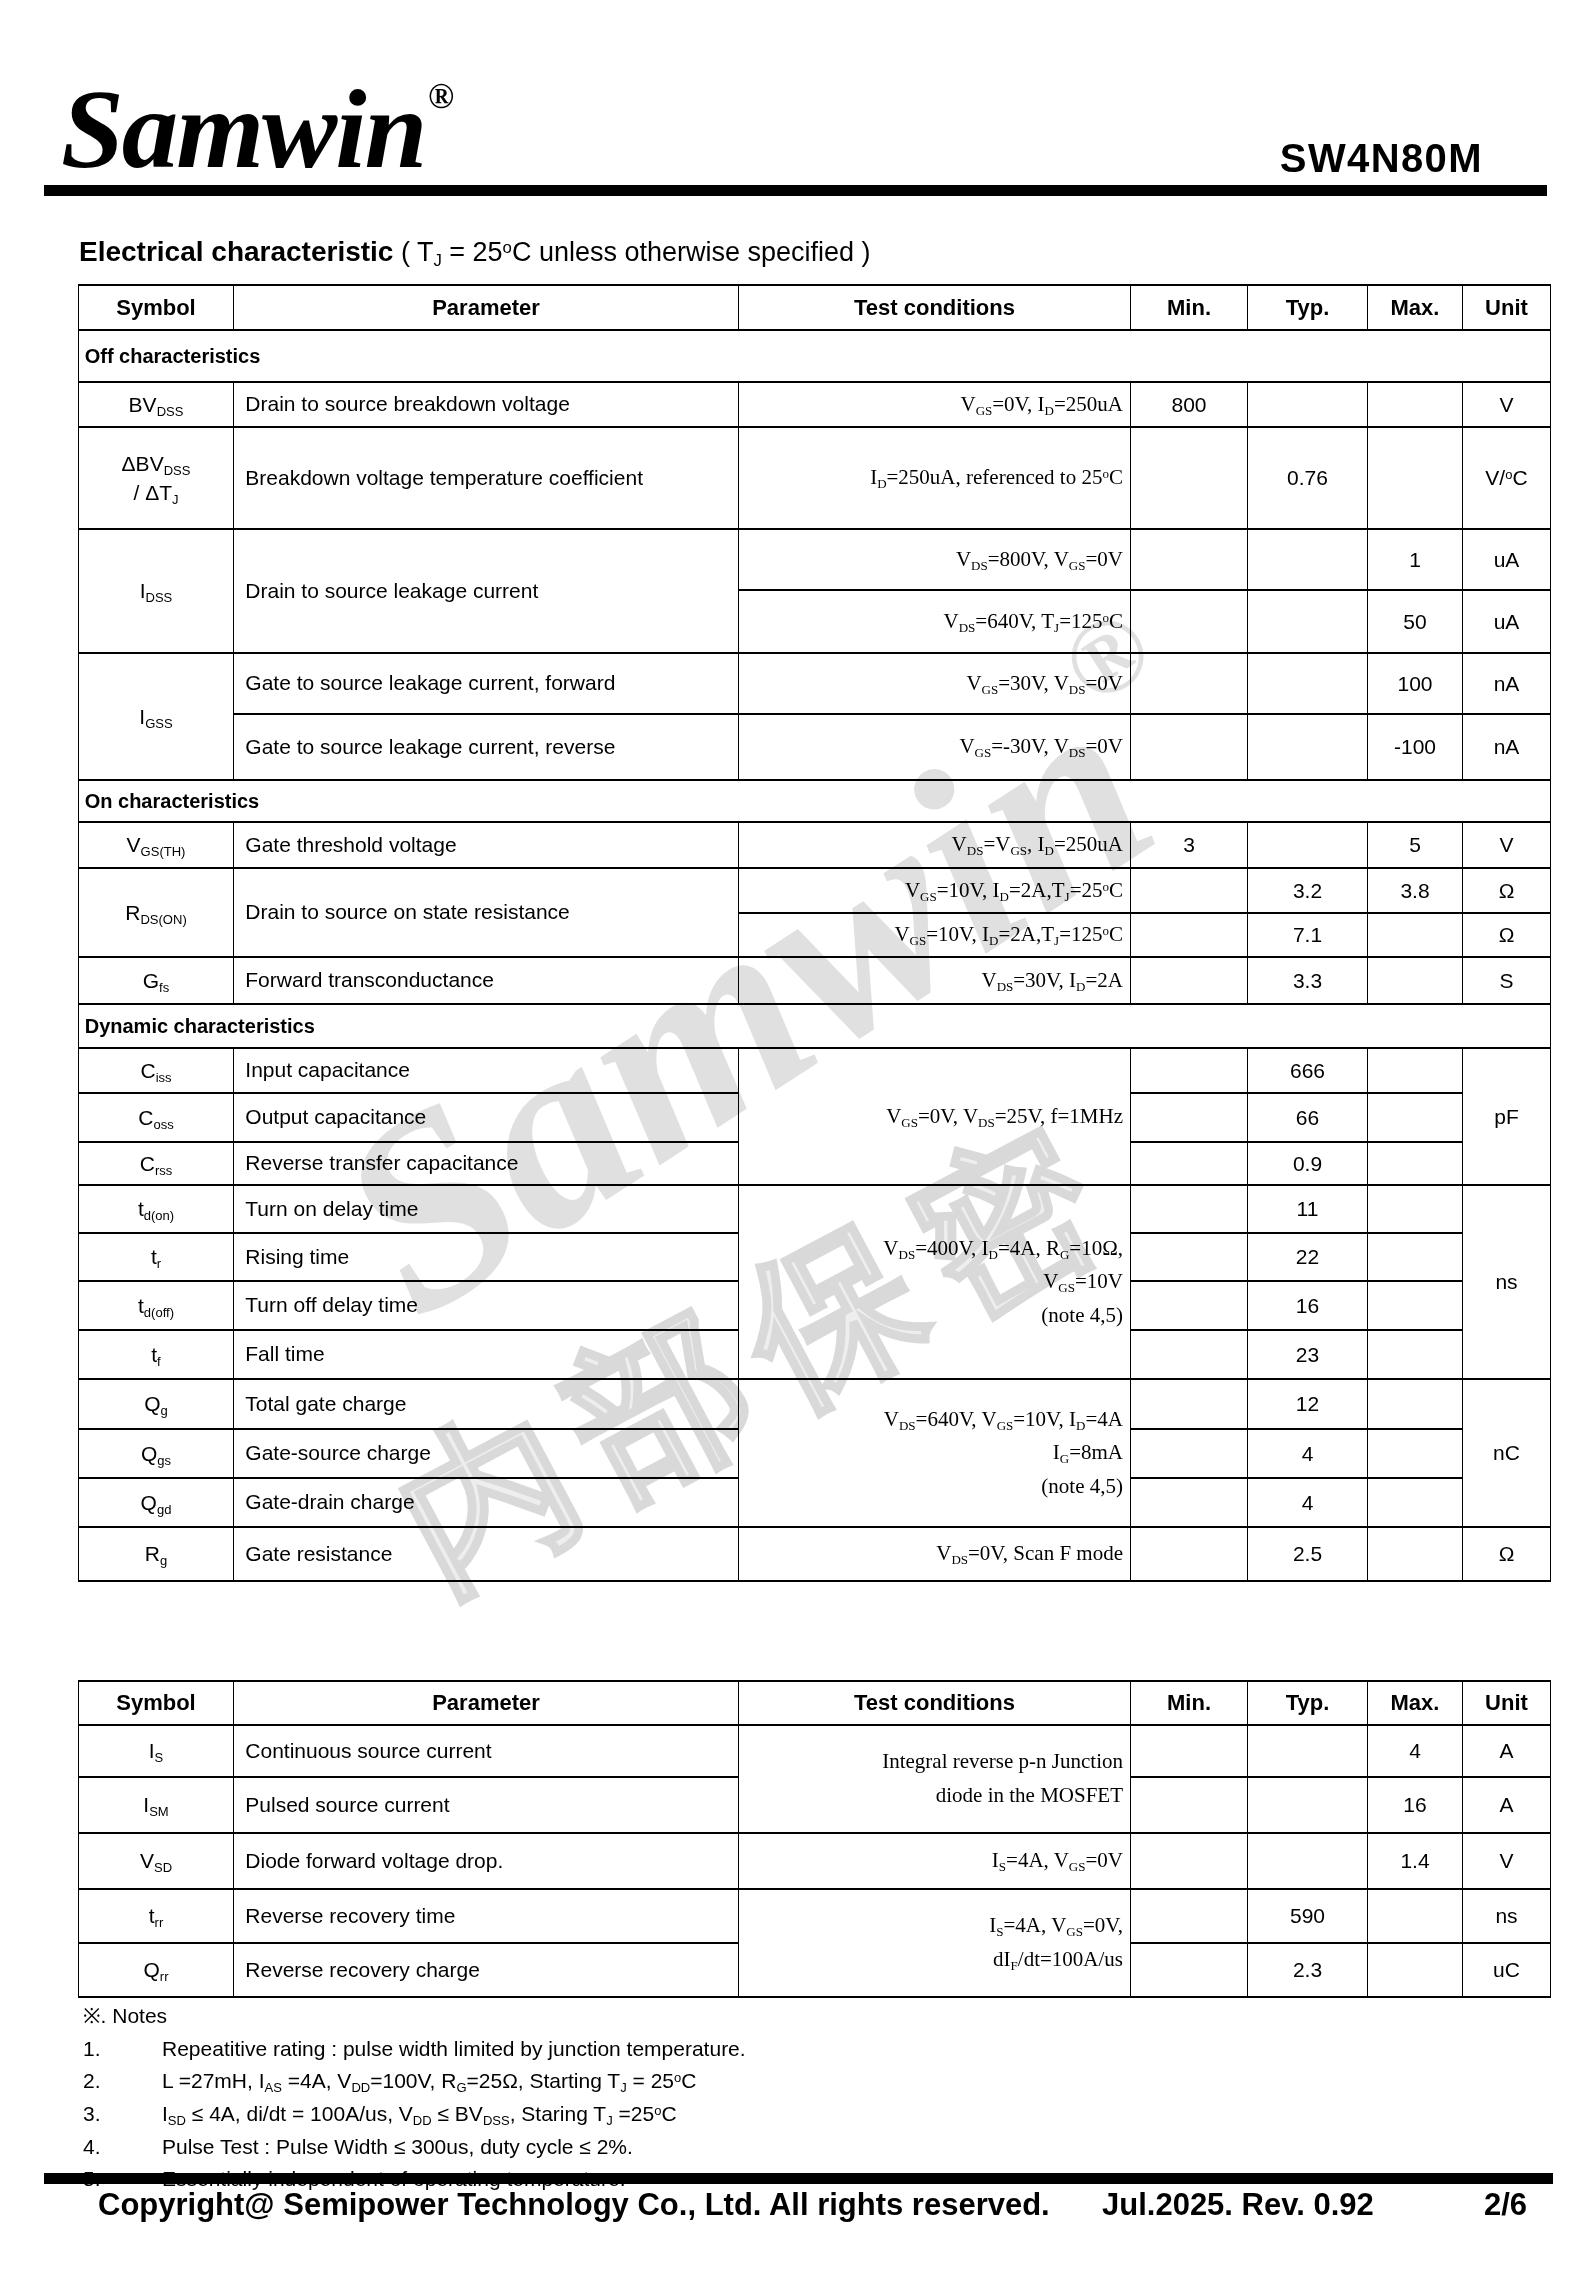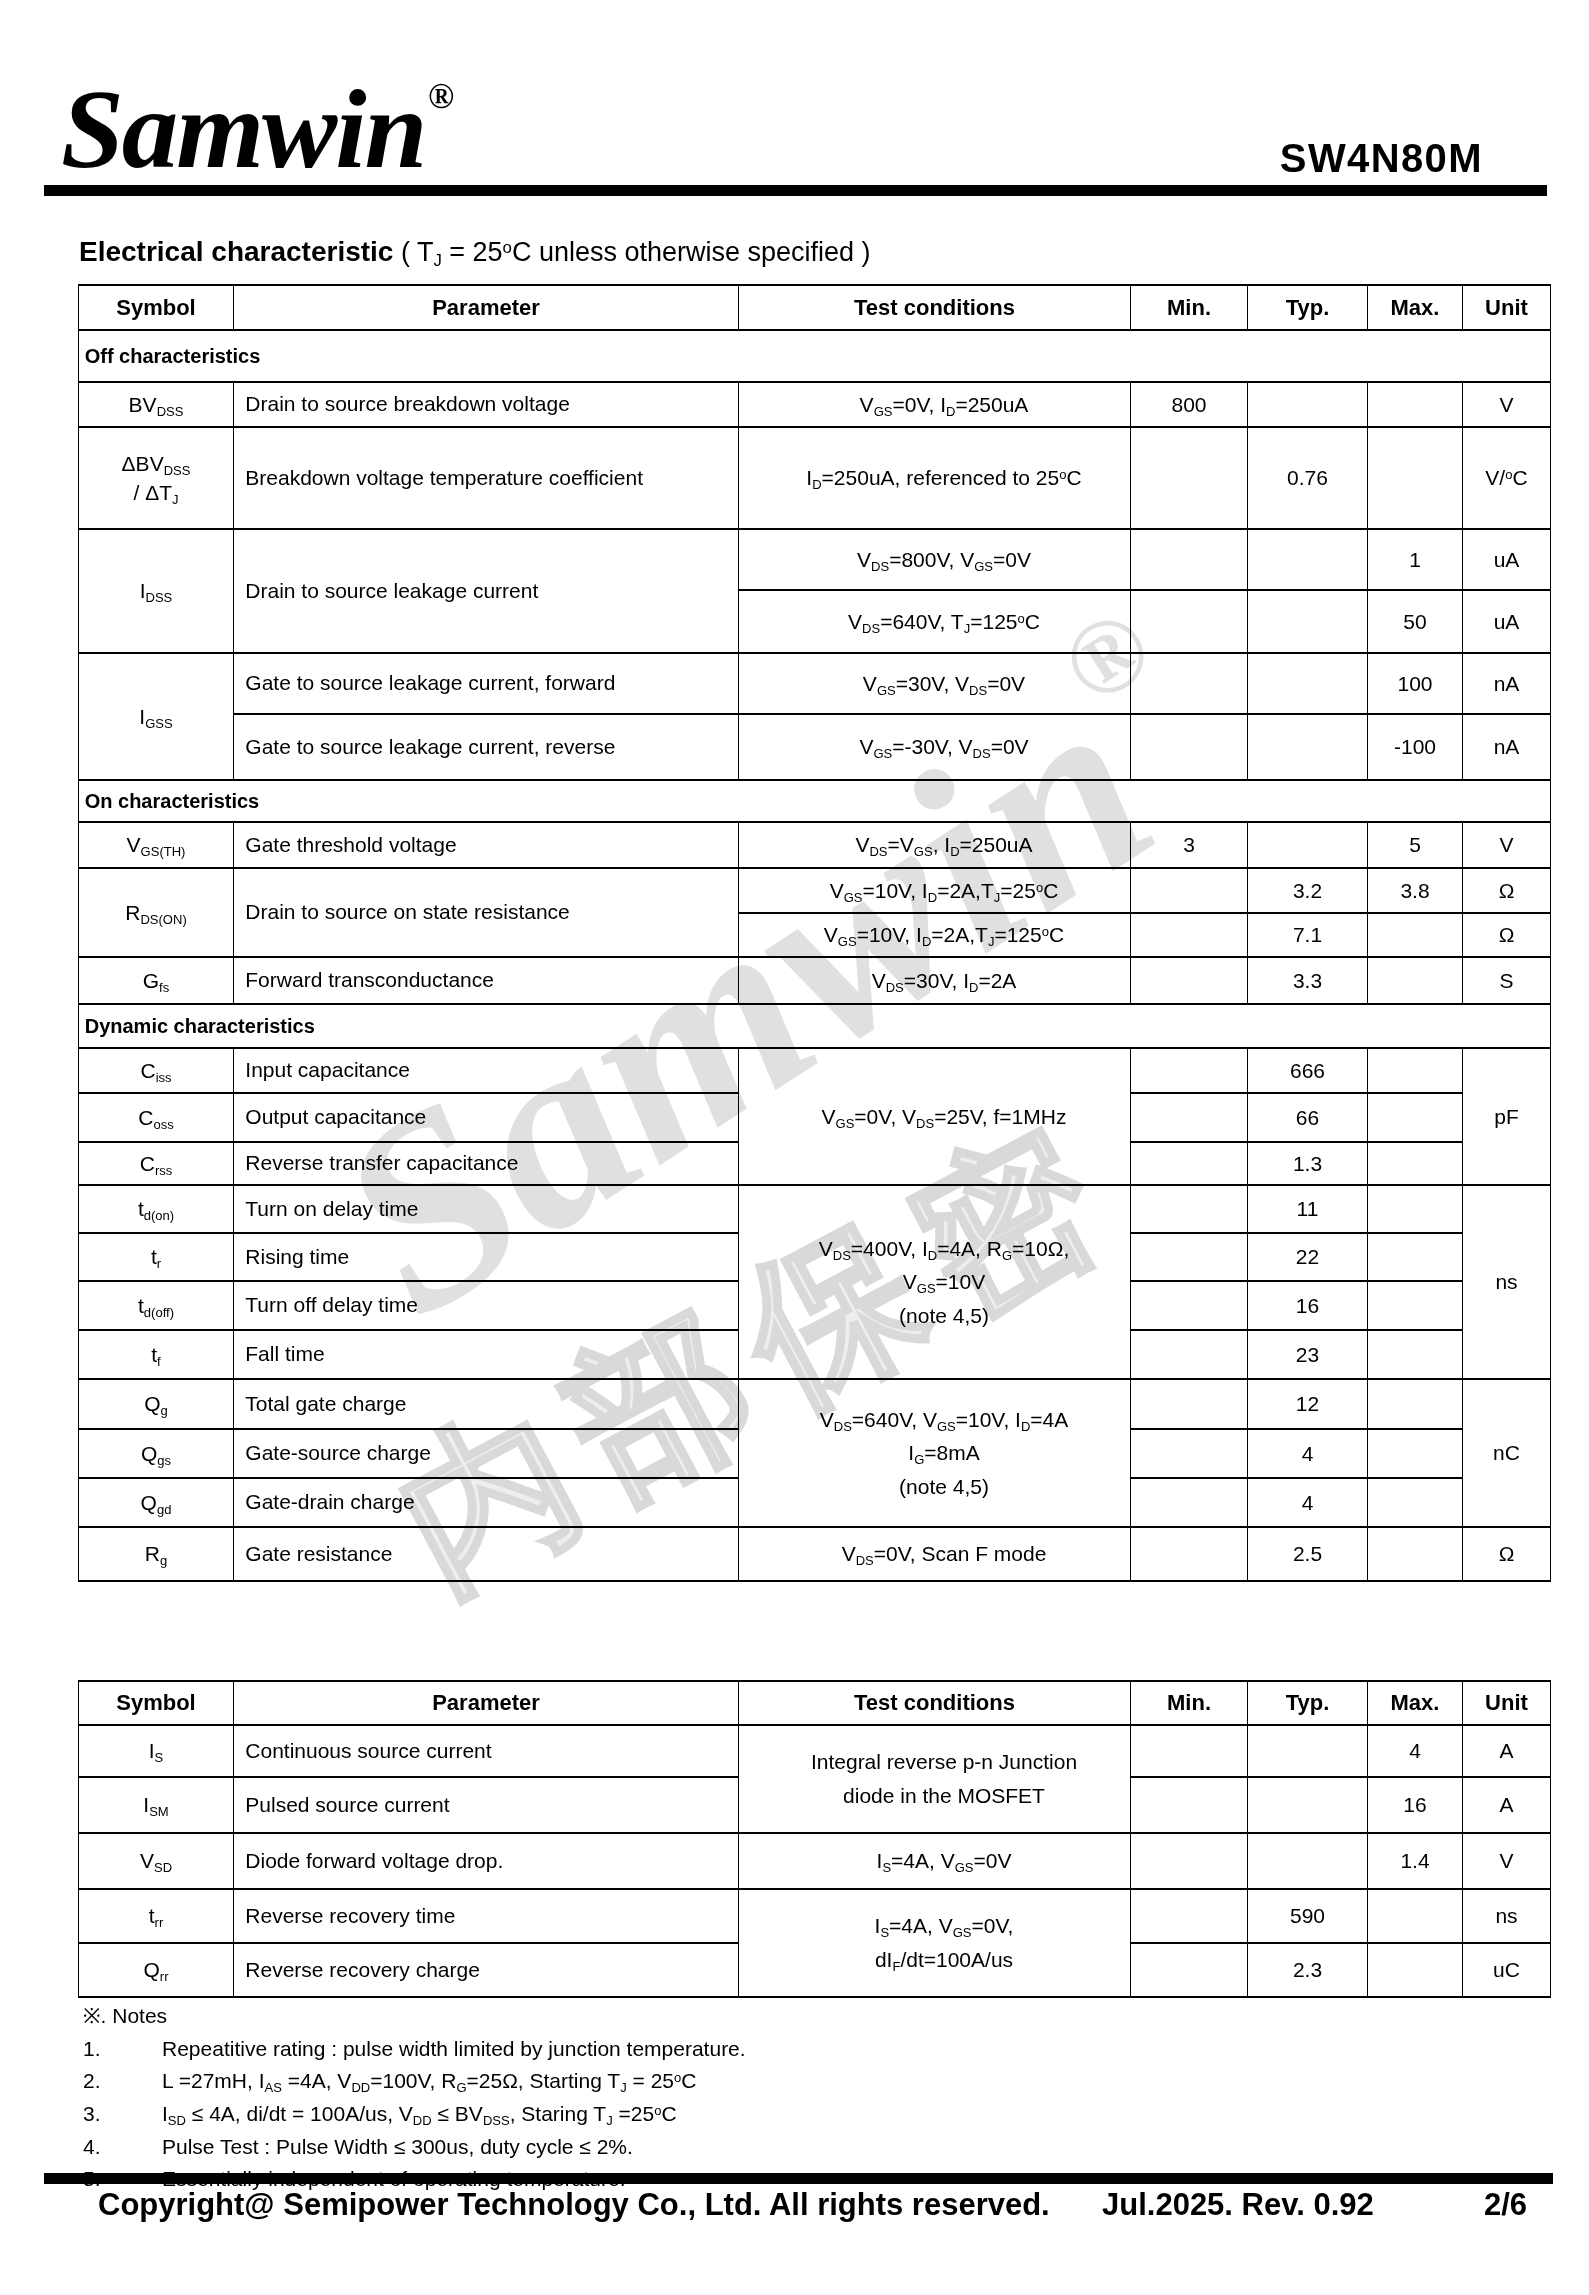--- a/index.html
+++ b/index.html
@@ -29,21 +29,21 @@
   .t1wrap{left:78px;top:284px;}
   .t2wrap{left:78px;top:1680px;}
   table.t{border-collapse:collapse;table-layout:fixed;width:1472px;background:transparent;}
   .t th,.t td{border-left:1.4px solid #000;border-right:1.4px solid #000;
               border-top:2.1px solid #000;border-bottom:2.1px solid #000;
               padding:1.4px 7px;font-size:21px;vertical-align:middle;background:transparent;overflow:hidden;}
   .t th{font-weight:bold;text-align:center;font-size:22px;}
   td.sec{font-weight:bold;font-size:20px;text-align:left;padding-left:5.7px;}
   td.sym{text-align:center;line-height:1.4;margin-top:24px;}
   td.par{text-align:left;padding-left:11.3px;line-height:1.35;}
-  td.cond{text-align:center;padding-left:26px;line-height:1.6;}
+  td.cond{text-align:right;padding-left:26px;line-height:1.6;font-family:Liberation Serif, serif;}
   td.num,td.unit{text-align:center;}
   sub{font-size:0.62em;vertical-align:-0.28em;line-height:0;}
   sup{font-size:0.62em;vertical-align:0.5em;line-height:0;}
   
   .dtitle{position:absolute;left:79px;top:1620px;font-size:27px;font-weight:bold;z-index:2;}
   
   .notes{position:absolute;left:83px;top:2003px;font-size:21px;z-index:2;line-height:1.25;}
   .note-item{display:flex;margin-top:6.4px;}
   .note-num{width:79px;flex:0 0 79px;}
   
@@ -196,21 +196,21 @@
         <td class="sym">C<sub>oss</sub></td>
             <td class="par">Output capacitance</td>
         <td class="num"></td>
             <td class="num">66</td>
             <td class="num"></td>
       </tr>
       <tr style="height:43px">
         <td class="sym">C<sub>rss</sub></td>
             <td class="par">Reverse transfer capacitance</td>
         <td class="num"></td>
-            <td class="num">1.3</td>
+            <td class="num">0.9</td>
             <td class="num"></td>
       </tr>
       <tr style="height:48px">
         <td class="sym">t<sub>d(on)</sub></td>
             <td class="par">Turn on delay time</td>
         <td class="cond" rowspan="4">V<sub>DS</sub>=400V, I<sub>D</sub>=4A, R<sub>G</sub>=10Ω,<br>V<sub>GS</sub>=10V<br>(note 4,5)</td>
         <td class="num"></td>
             <td class="num">11</td>
             <td class="num"></td>
         <td class="unit" rowspan="4">ns</td>

